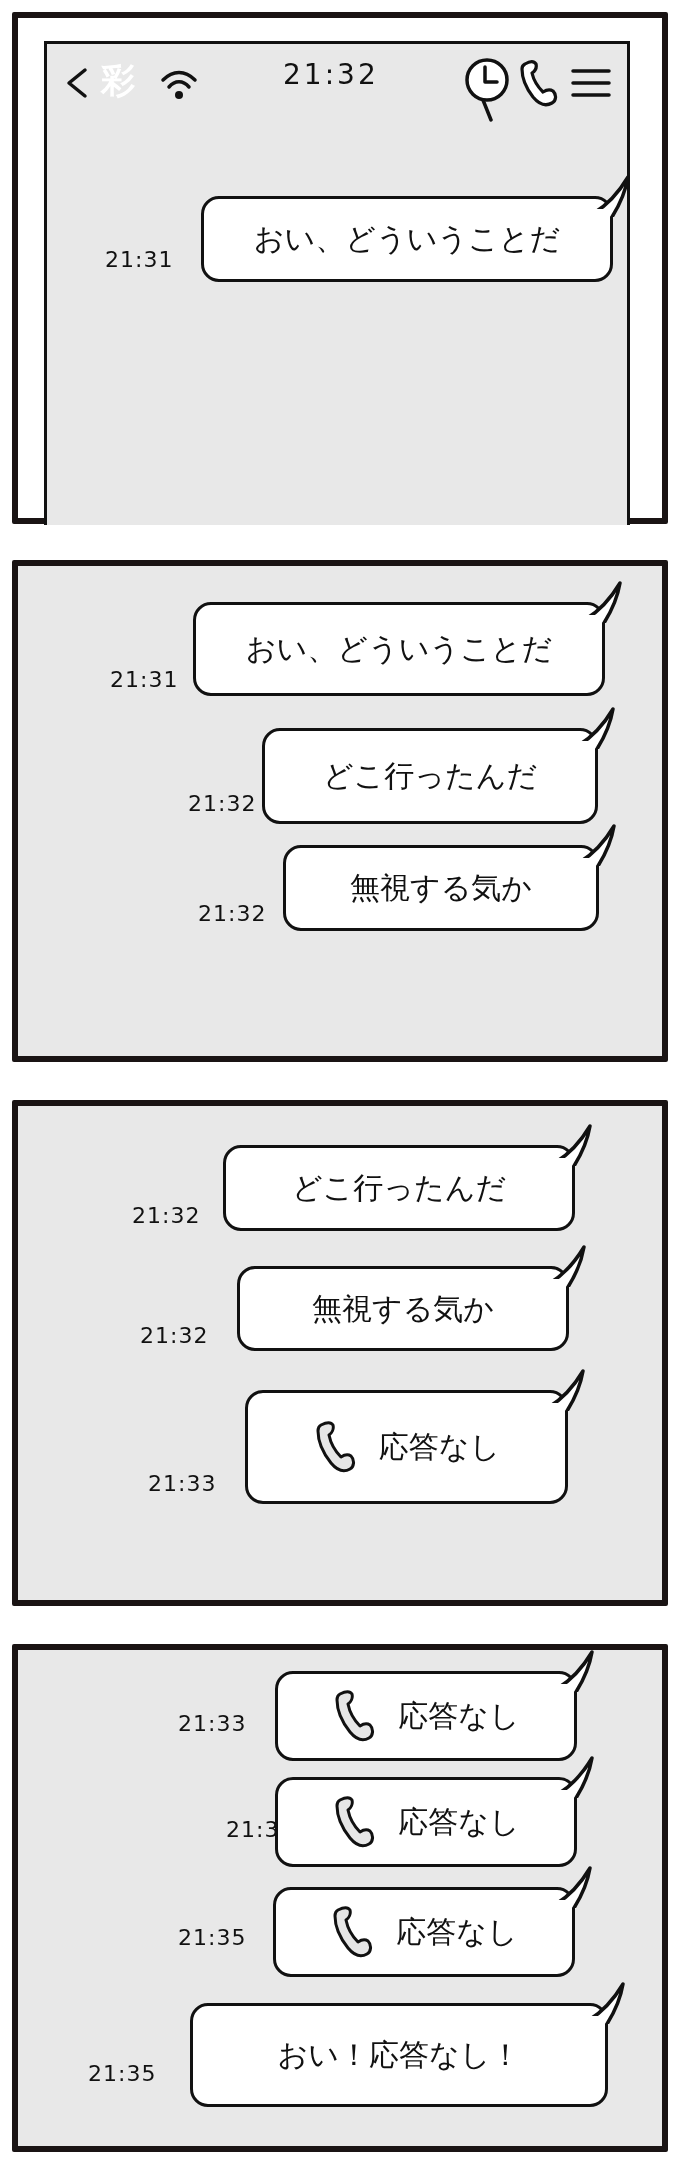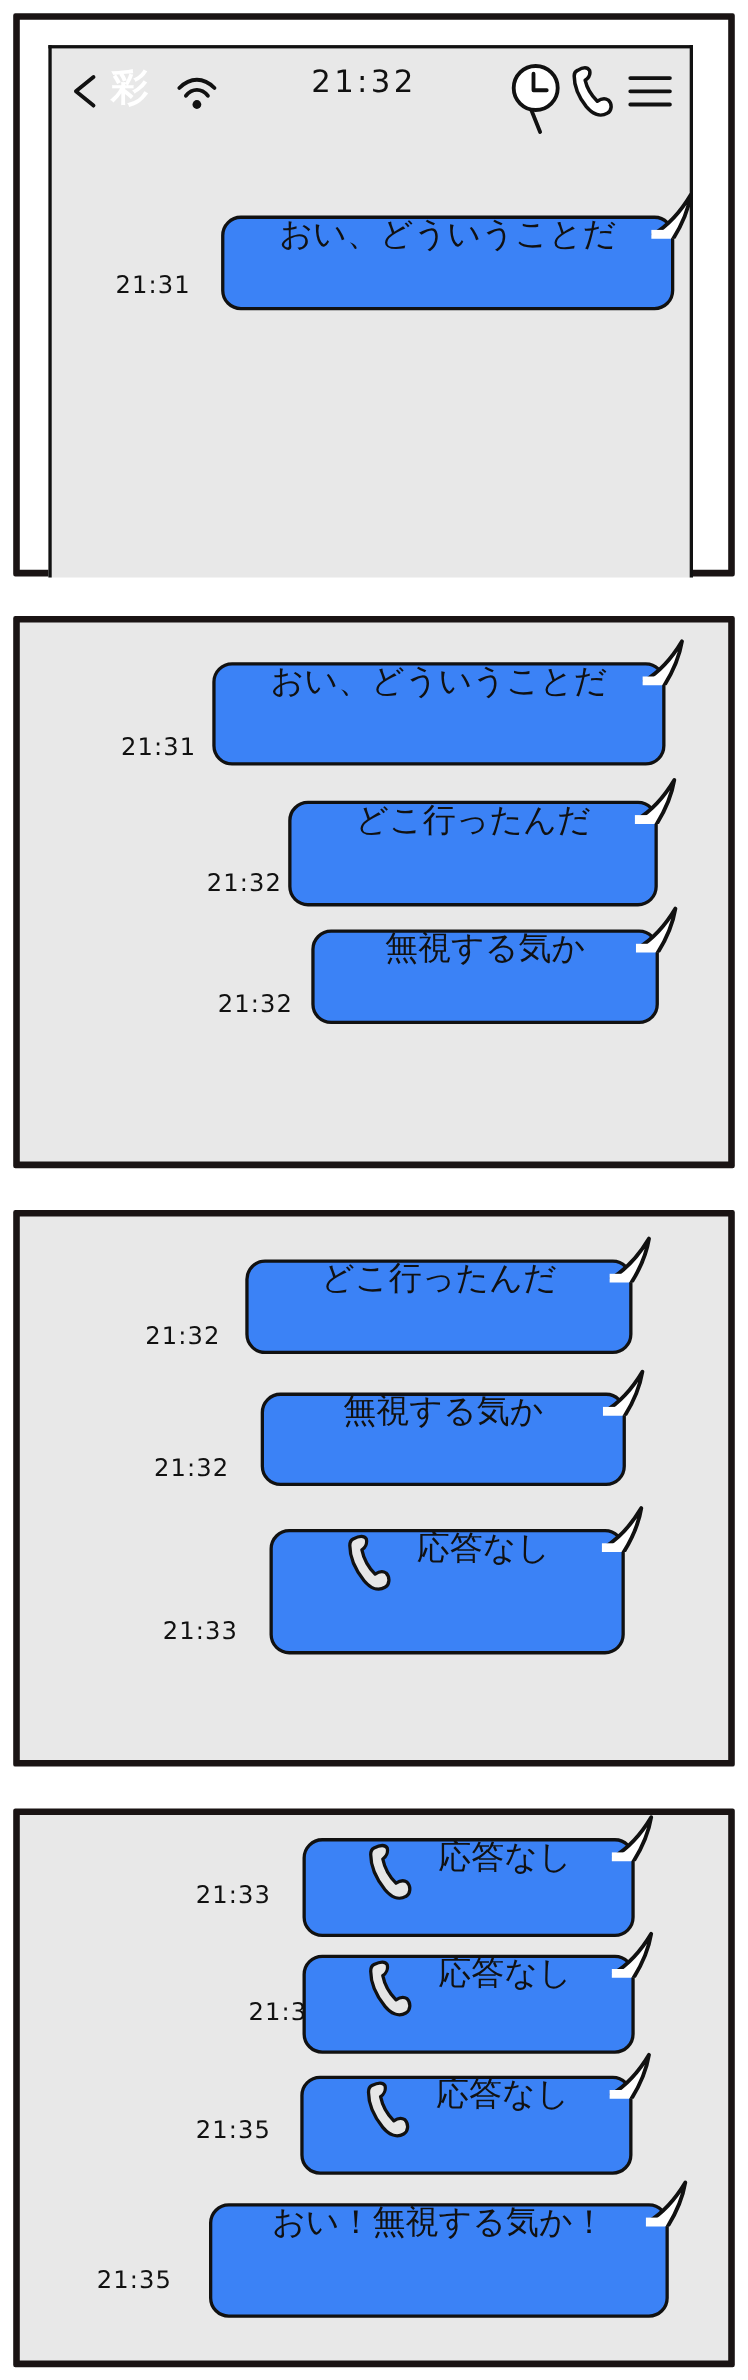--- a/index.html
+++ b/index.html
@@ -37,25 +37,25 @@
   .header-time {
     left: 236px; top: 14px;
     font-size: 28px; line-height: 34px; letter-spacing: 3px;
     font-family: "DejaVu Sans", sans-serif;
   }
   .header-search { left: 412px; top: 10px; width: 60px; height: 70px; }
   .header-phone { left: 470px; top: 14px; width: 44px; height: 50px; }
   .header-menu { left: 522px; top: 22px; width: 44px; height: 34px; }
   .bubble {
     position: absolute;
-    background: #3b82f6;
+    background: #ffffff;
     border: 3.5px solid #111;
     border-radius: 18px;
     display: flex;
-    align-items: flex-start;
+    align-items: center;
     justify-content: center;
     font-size: 30px;
     line-height: 1;
     white-space: nowrap;
     color: #111;
   }
   .bubble .tail {
     position: absolute;
     right: -22px; top: -26px;
     width: 40px; height: 44px;
@@ -210,15 +210,15 @@
         <use href="#handset-sym"></use>
       </svg>
     <span class="txt">応答なし</span>
   </div>
 
   <div class="stamp" style="left:70px; top:412px;">21:35</div>
   <div class="bubble" style="left:172px; top:353px; width:418px; height:104px;">
     <svg class="tail">
         <use href="#tail-sym"></use>
       </svg>
-    <span class="txt">おい！無視する気か！</span>
+    <span class="txt">おい！応答なし！</span>
   </div>
 </div>
 
 </body></html>

